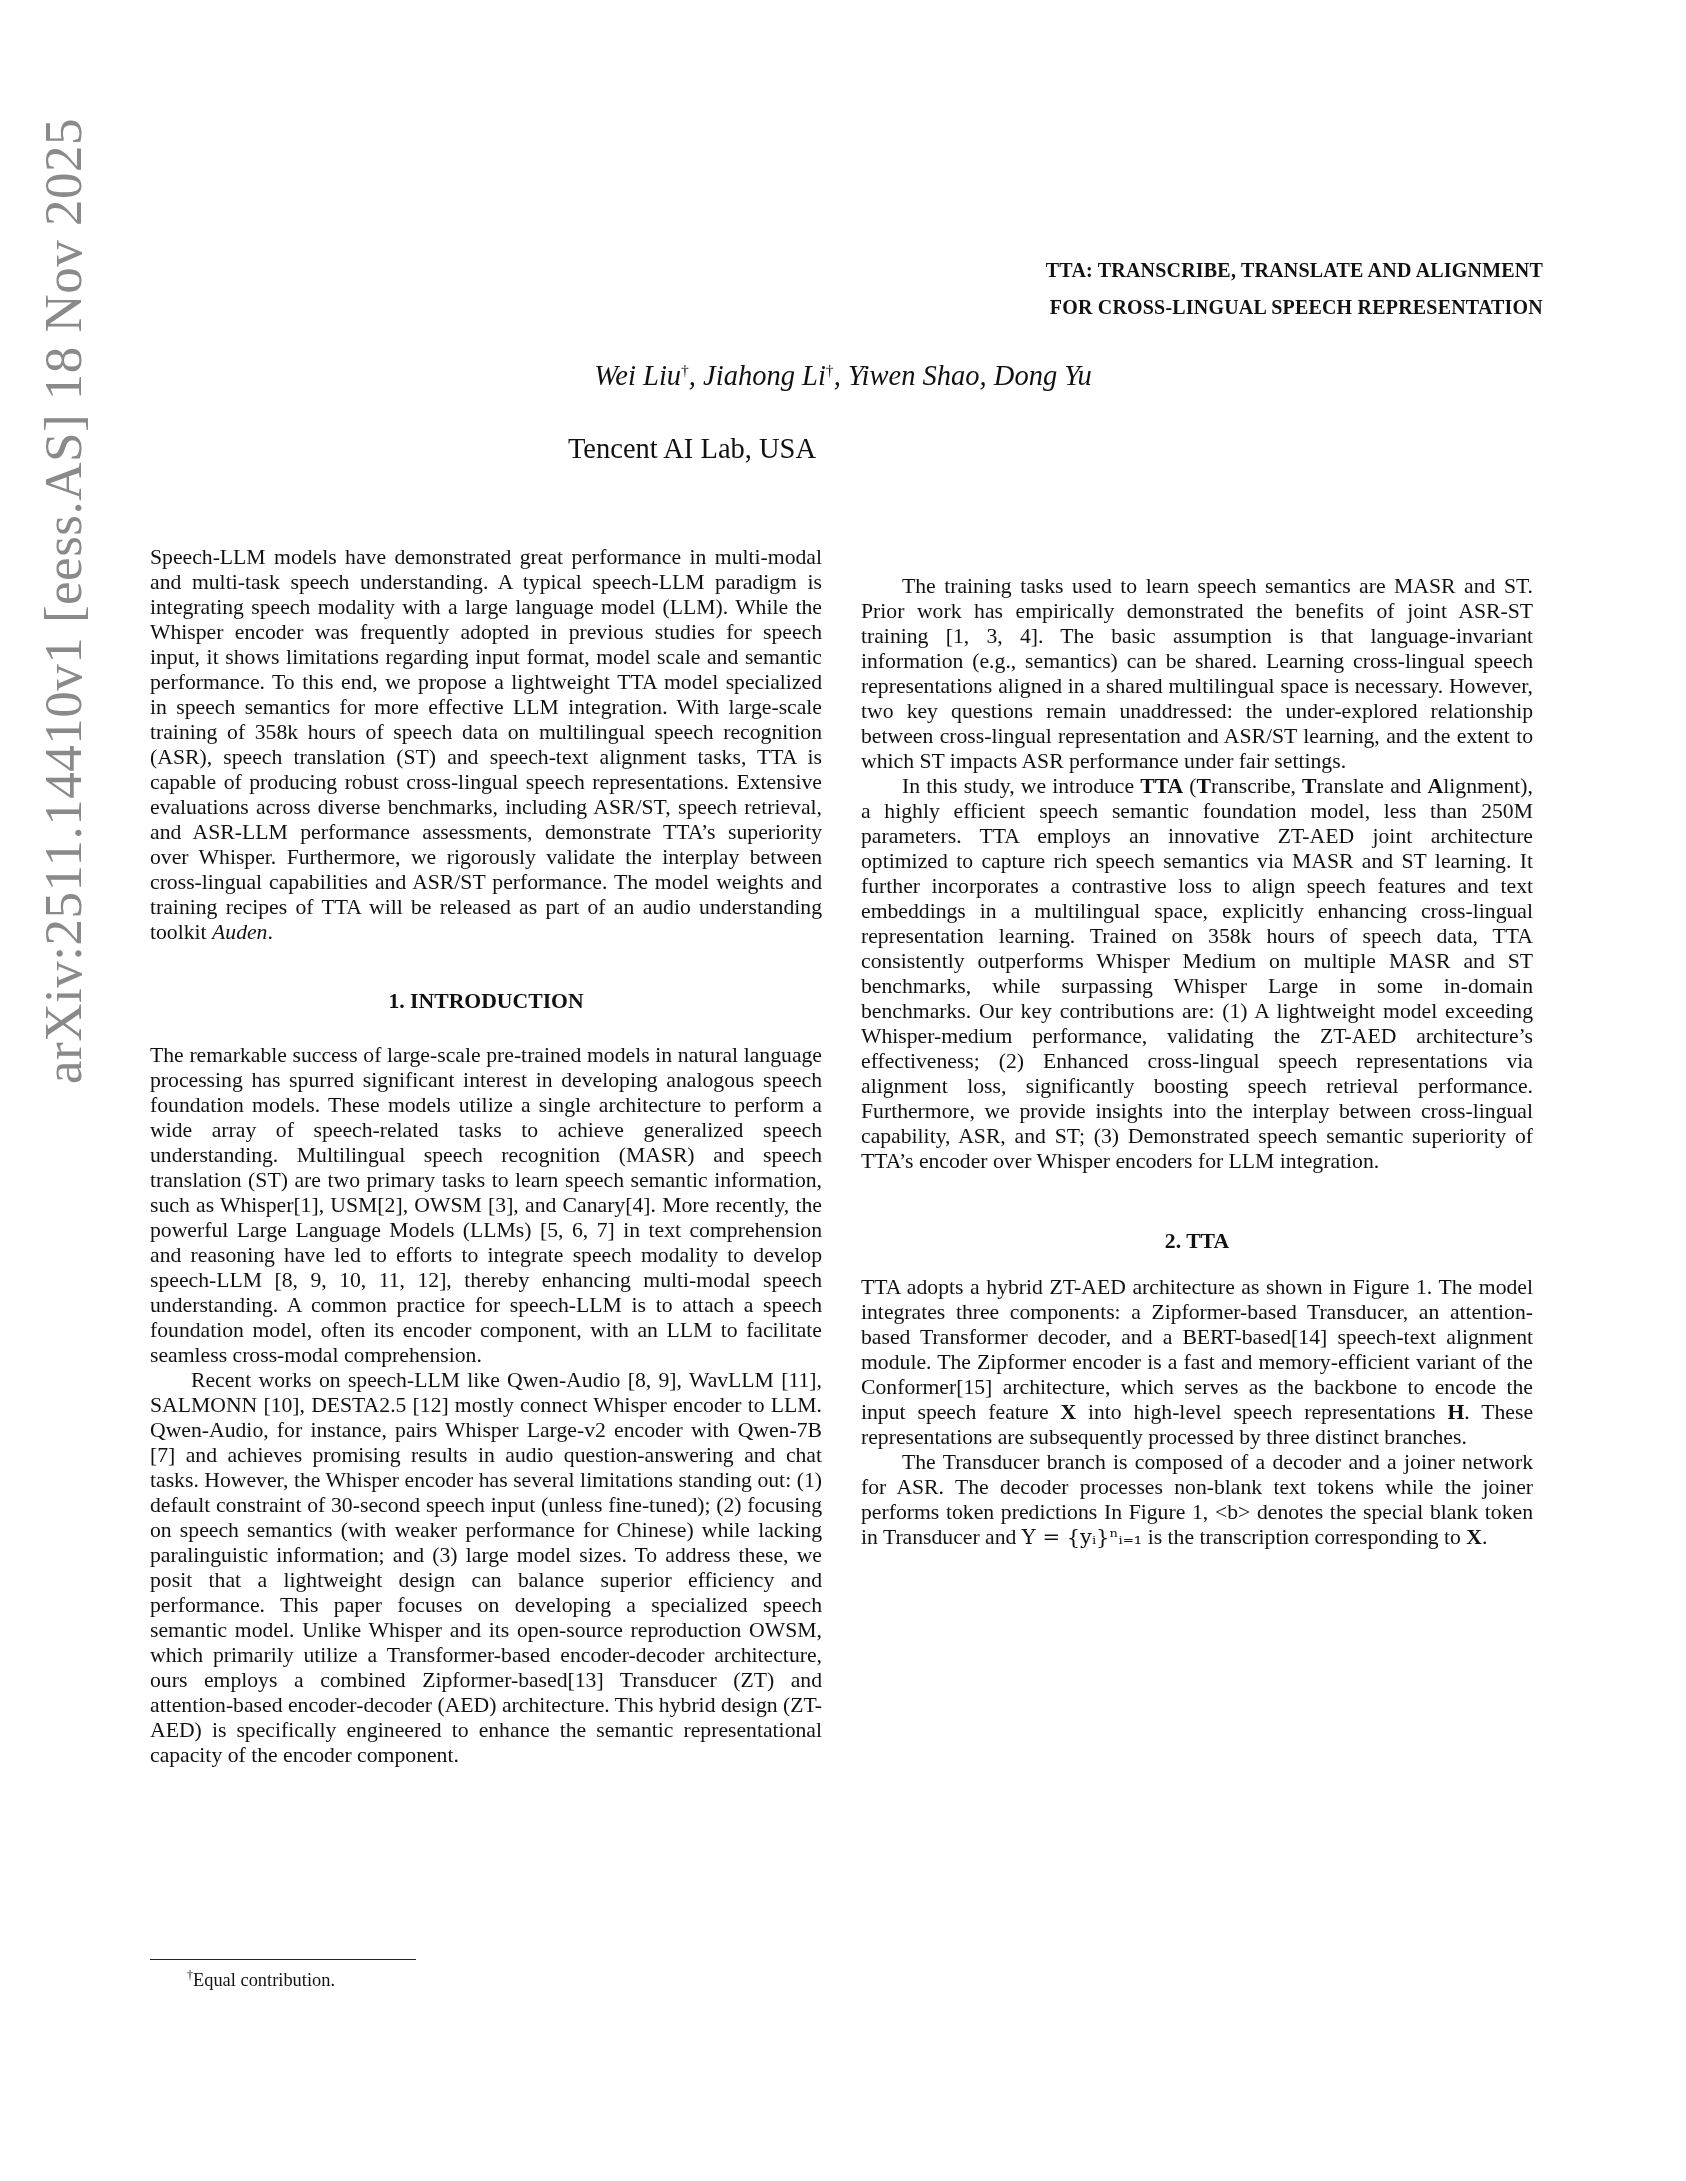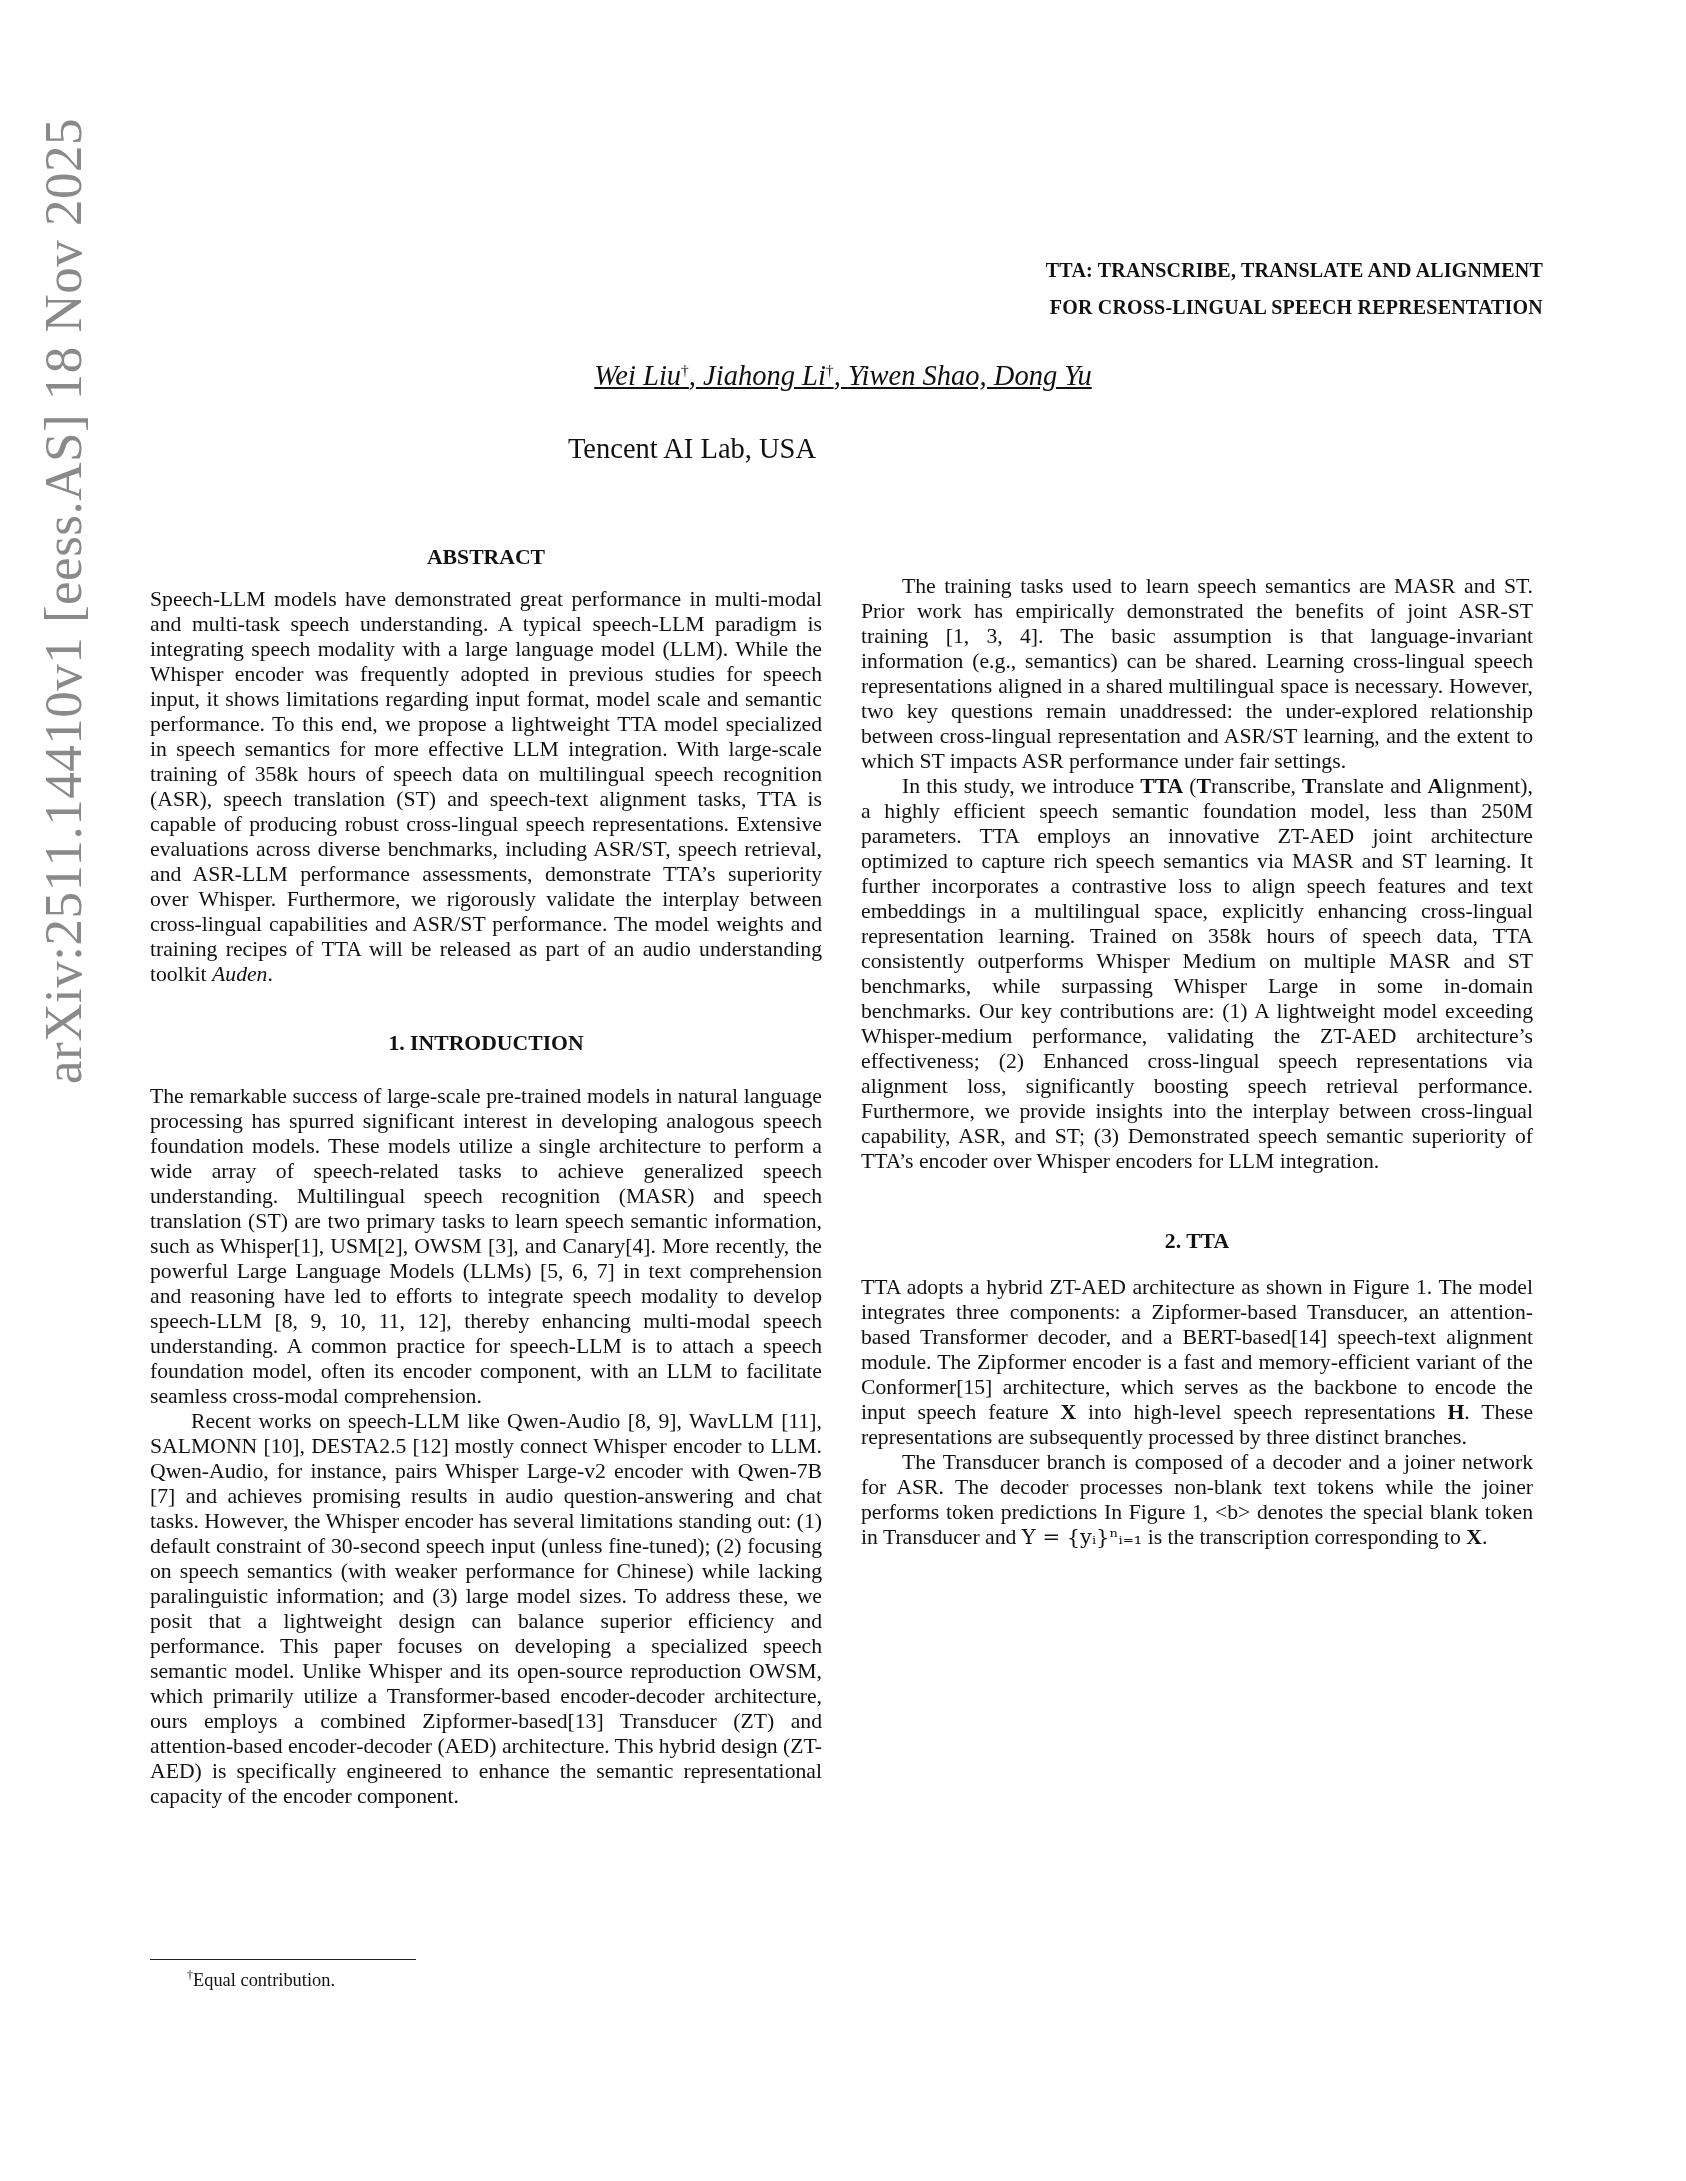--- a/index.html
+++ b/index.html
@@ -15,21 +15,21 @@
     font-size: 53px; color: #8a8a8a; white-space: nowrap;
     letter-spacing: 0.5px;
   }
   .title {
     position: absolute; left: 0; width: 1543px; top: 252px;
     text-align: right; font-weight: bold; font-size: 20px; line-height: 37px;
     letter-spacing: 0.2px;
   }
   .authors {
     position: absolute; left: 0; width: 1686px; top: 360px;
-    text-align: center; font-style: italic; font-size: 28.5px; text-decoration: underline;
+    text-align: center; font-style: italic; font-size: 28.5px;
   }
   .authors sup { font-size: 15.6px; font-style: normal; }
   .affil {
     position: absolute; left: 0; width: 1384px; top: 433px;
     text-align: center; font-size: 28.5px;
   }
   .col {
     position: absolute; width: 672px; font-size: 21.7px; line-height: 25px;
     text-align: justify; hyphens: manual;
   }
@@ -65,21 +65,20 @@
 <div class="title">
   <div>TTA: TRANSCRIBE, TRANSLATE AND ALIGNMENT</div>
   <div>FOR CROSS-LINGUAL SPEECH REPRESENTATION</div>
 </div>
 
 <div class="authors"><span>Wei Liu</span><sup>†</sup><span>, </span><span>Jiahong Li</span><sup>†</sup><span>, </span><span>Yiwen Shao, Dong Yu</span></div>
 
 <div class="affil">Tencent AI Lab, USA</div>
 
 <div class="col col-left">
-  <h3 class="sec-head abstract-head">ABSTRACT</h3>
   <p><span>Speech-LLM models have demonstrated great performance in multi-modal and multi-task speech understanding. A typical speech-LLM paradigm is integrating speech modality with a large language model (LLM). While the Whisper encoder was frequently adopted in previous studies for speech input, it shows limitations regarding input format, model scale and semantic performance.  To this end, we propose a lightweight TTA model specialized in speech semantics for more effective LLM integration.  With large-scale training of 358k hours of speech data on multilingual speech recognition (ASR), speech translation (ST) and speech-text alignment tasks, TTA is capable of producing robust cross-lingual speech representations. Extensive evaluations across diverse benchmarks, including ASR/ST, speech retrieval, and ASR-LLM performance assessments, demonstrate TTA’s superiority over Whisper.  Furthermore, we rigorously validate the interplay between cross-lingual capabilities and ASR/ST performance.  The model weights and training recipes of TTA will be released as part of an audio understanding toolkit </span><span class="i">Auden</span><span>.</span></p>
 
   <h3 class="sec-head intro-head">1.  INTRODUCTION</h3>
   <p>The remarkable success of large-scale pre-trained models in natural language processing has spurred significant interest in developing analogous speech foundation models.  These models utilize a single architecture to perform a wide array of speech-related tasks to achieve generalized speech understanding.  Multilingual speech recognition (MASR) and speech translation (ST) are two primary tasks to learn speech semantic information, such as Whisper[1], USM[2], OWSM [3], and Canary[4].  More recently, the powerful Large Language Models (LLMs) [5, 6, 7] in text comprehension and reasoning have led to efforts to integrate speech modality to develop speech-LLM [8, 9, 10, 11, 12], thereby enhancing multi-modal speech understanding.  A common practice for speech-LLM is to attach a speech foundation model, often its encoder component, with an LLM to facilitate seamless cross-modal comprehension.</p>
   <p class="indent" id="p2-left">Recent works on speech-LLM like Qwen-Audio [8, 9], WavLLM [11], SALMONN [10], DESTA2.5 [12] mostly connect Whisper encoder to LLM. Qwen-Audio, for instance, pairs Whisper Large-v2 encoder with Qwen-7B [7] and achieves promising results in audio question-answering and chat tasks.  However, the Whisper encoder has several limitations standing out: (1) default constraint of 30-second speech input (unless fine-tuned); (2) focusing on speech semantics (with weaker performance for Chinese) while lacking paralinguistic information; and (3) large model sizes. To address these, we posit that a lightweight design can balance superior efficiency and performance.  This paper focuses on developing a specialized speech semantic model.  Unlike Whisper and its open-source reproduction OWSM, which primarily utilize a Transformer-based encoder-decoder architecture, ours employs a combined Zipformer-based[13] Transducer (ZT) and attention-based encoder-decoder (AED) architecture.  This hybrid design (ZT-AED) is specifically engineered to enhance the semantic representational capacity of the encoder component.</p>
 </div>
 
 <div class="col col-right">
   <p class="indent">The training tasks used to learn speech semantics are MASR and ST. Prior work has empirically demonstrated the benefits of joint ASR-ST training [1, 3, 4].  The basic assumption is that language-invariant information (e.g., semantics) can be shared.  Learning cross-lingual speech representations aligned in a shared multilingual space is necessary. However, two key questions remain unaddressed: the under-explored relationship between cross-lingual representation and ASR/ST learning, and the extent to which ST impacts ASR performance under fair settings.</p>
   <p class="indent"><span>In this study, we introduce </span><span class="b">TTA</span><span> (</span><span class="b">T</span><span>ranscribe, </span><span class="b">T</span><span>ranslate and </span><span class="b">A</span><span>lignment), a highly efficient speech semantic foundation model, less than 250M parameters.  TTA employs an innovative ZT-AED joint architecture optimized to capture rich speech semantics via MASR and ST learning. It further incorporates a contrastive loss to align speech features and text embeddings in a multilingual space, explicitly enhancing cross-lingual representation learning.  Trained on 358k hours of speech data, TTA consistently outperforms Whisper Medium on multiple MASR and ST benchmarks, while surpassing Whisper Large in some in-domain benchmarks.  Our key contributions are: (1) A lightweight model exceeding Whisper-medium performance, validating the ZT-AED architecture’s effectiveness; (2) Enhanced cross-lingual speech representations via alignment loss, significantly boosting speech retrieval performance.  Furthermore, we provide insights into the interplay between cross-lingual capability, ASR, and ST; (3) Demonstrated speech semantic superiority of TTA’s encoder over Whisper encoders for LLM integration.</span></p>

